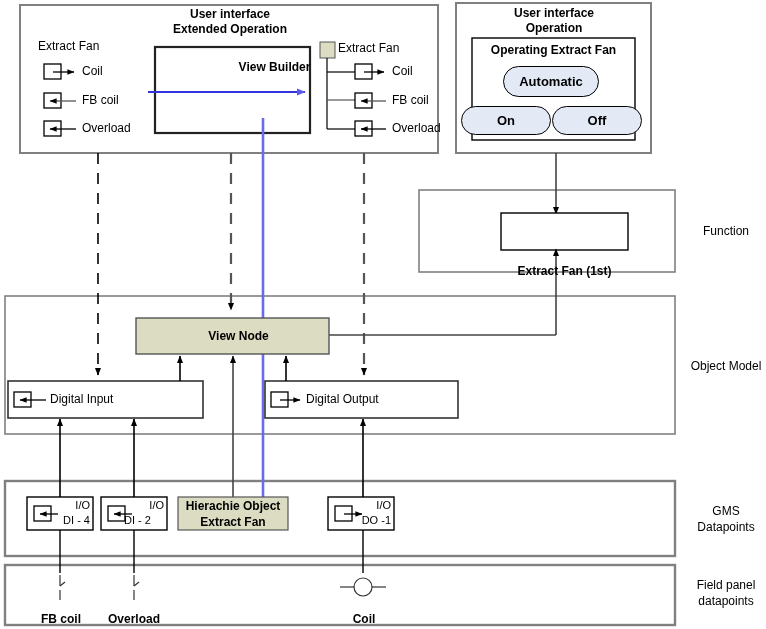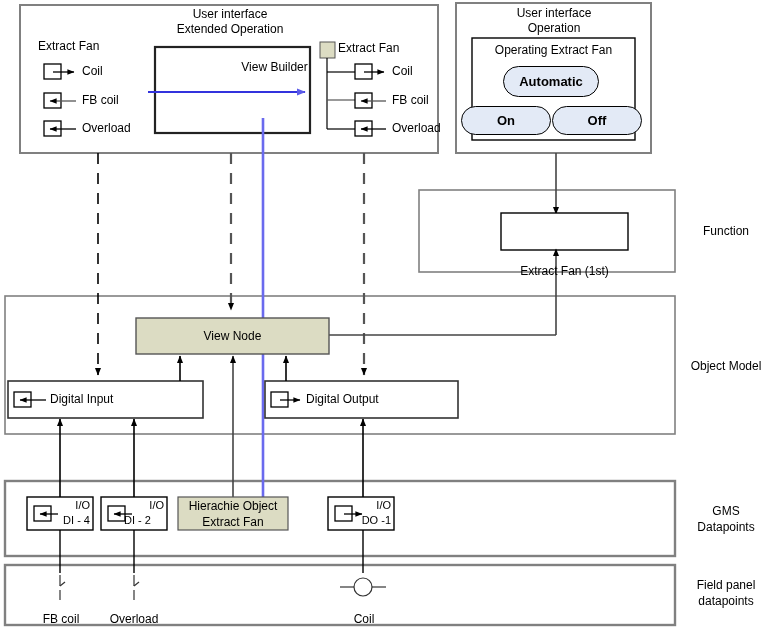--- a/index.html
+++ b/index.html
@@ -1,20 +1,20 @@
 <!DOCTYPE html>
 <html><head>
 <meta charset="utf-8">
 <style>
   html,body{margin:0;padding:0;background:#ffffff;}
   body{font-family:"Liberation Sans","DejaVu Sans",sans-serif;color:#000;}
   #stage{position:relative;width:766px;height:629px;overflow:hidden;background:#fff;}
   #svg-layer{position:absolute;left:0;top:0;width:766px;height:629px;}
   .abs{position:absolute;}
-  .ctr{display:flex;align-items:center;justify-content:center;text-align:center;}
+  .ctr{display:flex;align-items:center;justify-content:center;text-align:center;font-weight:bold;}
   .lbl{font-size:12px;line-height:1.25;white-space:pre-line;}
   .bandlabel{font-size:12px;line-height:1.3;text-align:center;}
   .btn{background:#e3eaf6;border:1.6px solid #000;border-radius:22px;
        font-size:13px;font-weight:bold;display:flex;align-items:center;justify-content:center;}
   .iolbl{font-size:11px;line-height:1.15;}
 </style>
 </head>
 <body>
 
 <div id="stage">
@@ -164,21 +164,21 @@
   </div>
   <div class="abs lbl ctr" style="left:472px;top:42px;width:163px;height:16px;">Operating Extract Fan</div>
 
   <div class="abs btn" style="left:503px;top:66px;width:94px;height:29px;">Automatic</div>
   <div class="abs btn" style="left:461px;top:106px;width:88px;height:27px;">On</div>
   <div class="abs btn" style="left:552px;top:106px;width:88px;height:27px;">Off</div>
 
   <div class="abs lbl ctr" style="left:501px;top:213px;width:127px;height:37px;margin-top:40px;">Extract Fan (1st)</div>
   <div class="abs bandlabel" style="left:686px;top:224px;width:80px;">Function</div>
 
-  <div class="abs lbl ctr" style="left:136px;top:318px;width:193px;height:36px;">View Node</div>
+  <div class="abs lbl ctr" style="left:136px;top:318px;width:193px;height:36px;padding-left:6px;">View Node</div>
   <div class="abs lbl" style="left:50px;top:392px;">Digital Input</div>
   <div class="abs lbl" style="left:306px;top:392px;">Digital Output</div>
   <div class="abs bandlabel" style="left:686px;top:359px;width:80px;">Object Model</div>
 
   <div class="abs iolbl" style="left:58px;top:499px;width:32px;text-align:right;">I/O</div>
   <div class="abs iolbl" style="left:50px;top:514px;width:40px;text-align:right;">DI - 4</div>
 
   <div class="abs iolbl" style="left:132px;top:499px;width:32px;text-align:right;">I/O</div>
   <div class="abs iolbl" style="left:124px;top:514px;width:40px;">DI - 2</div>
 

